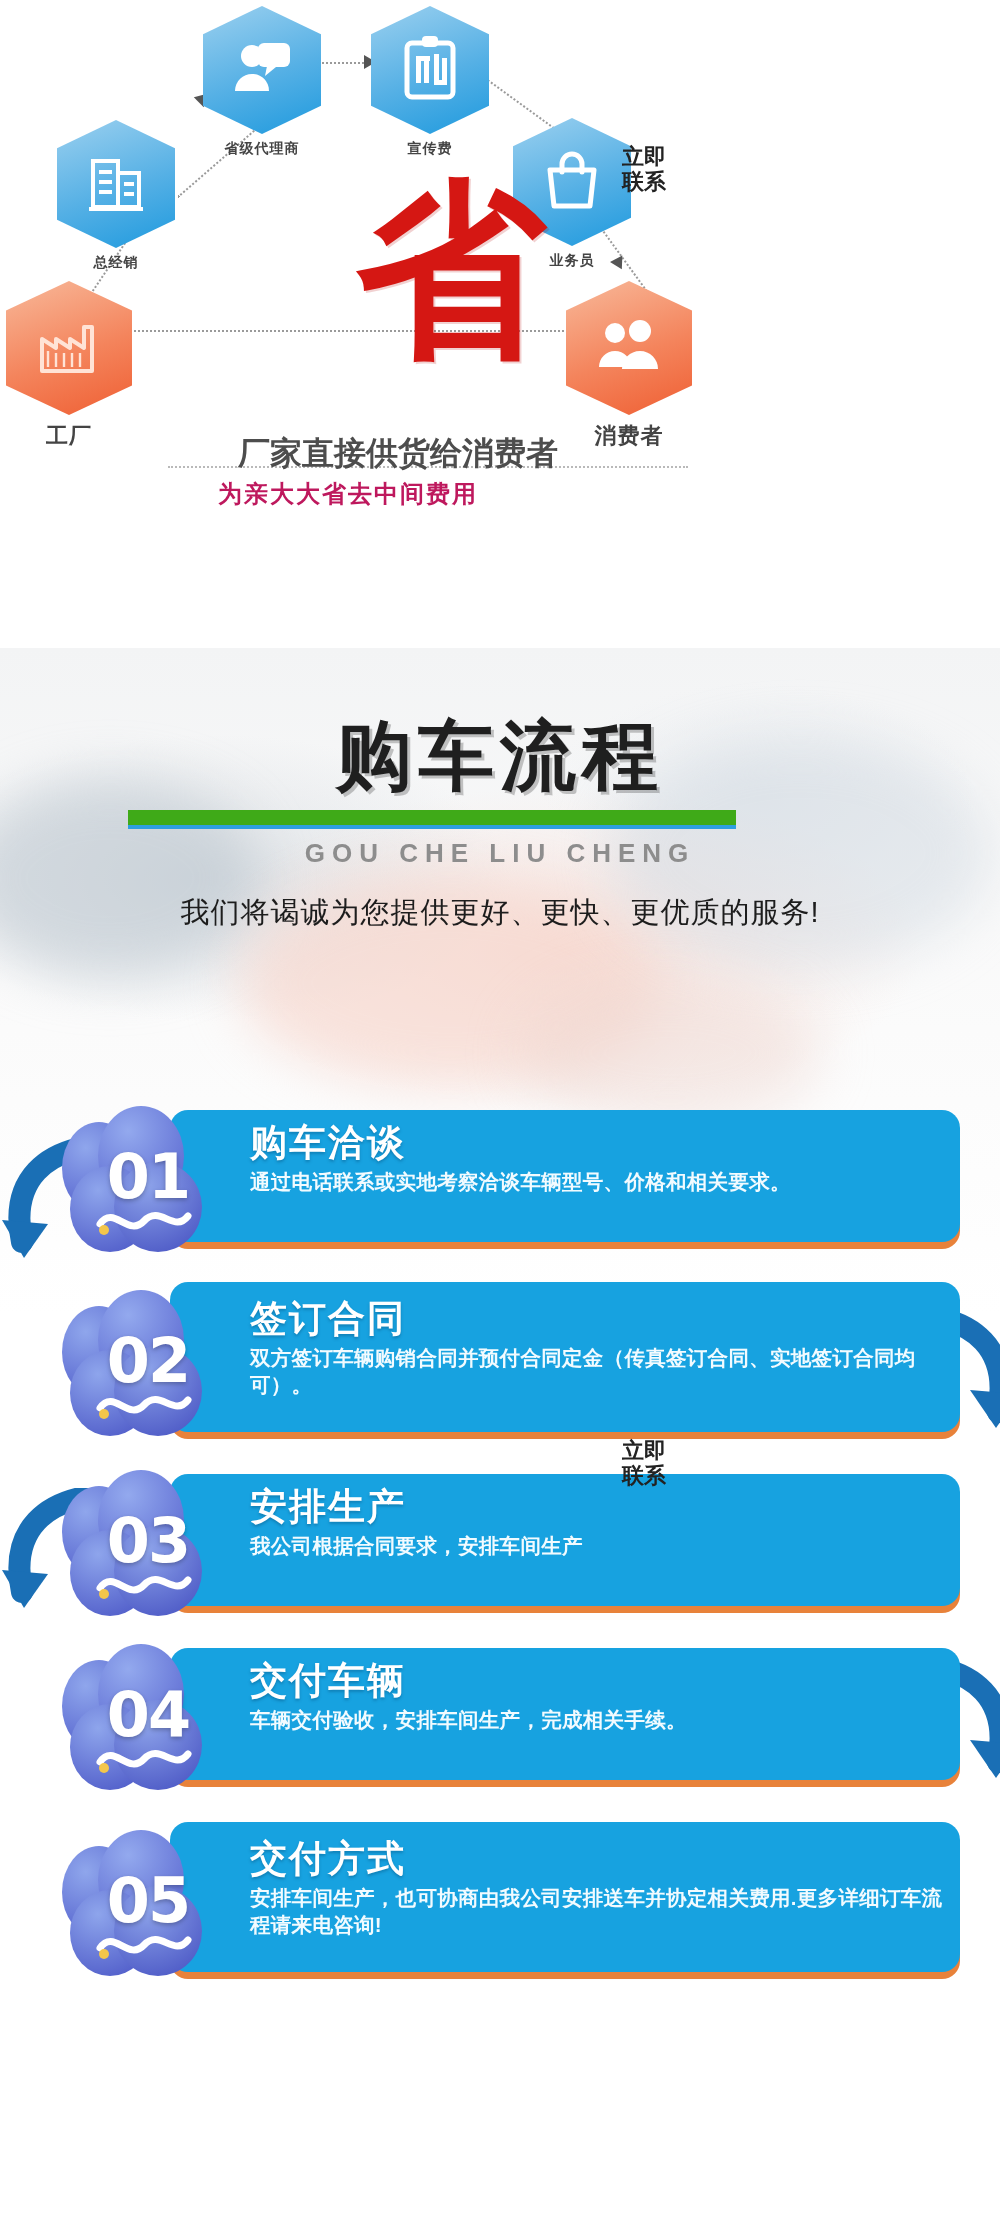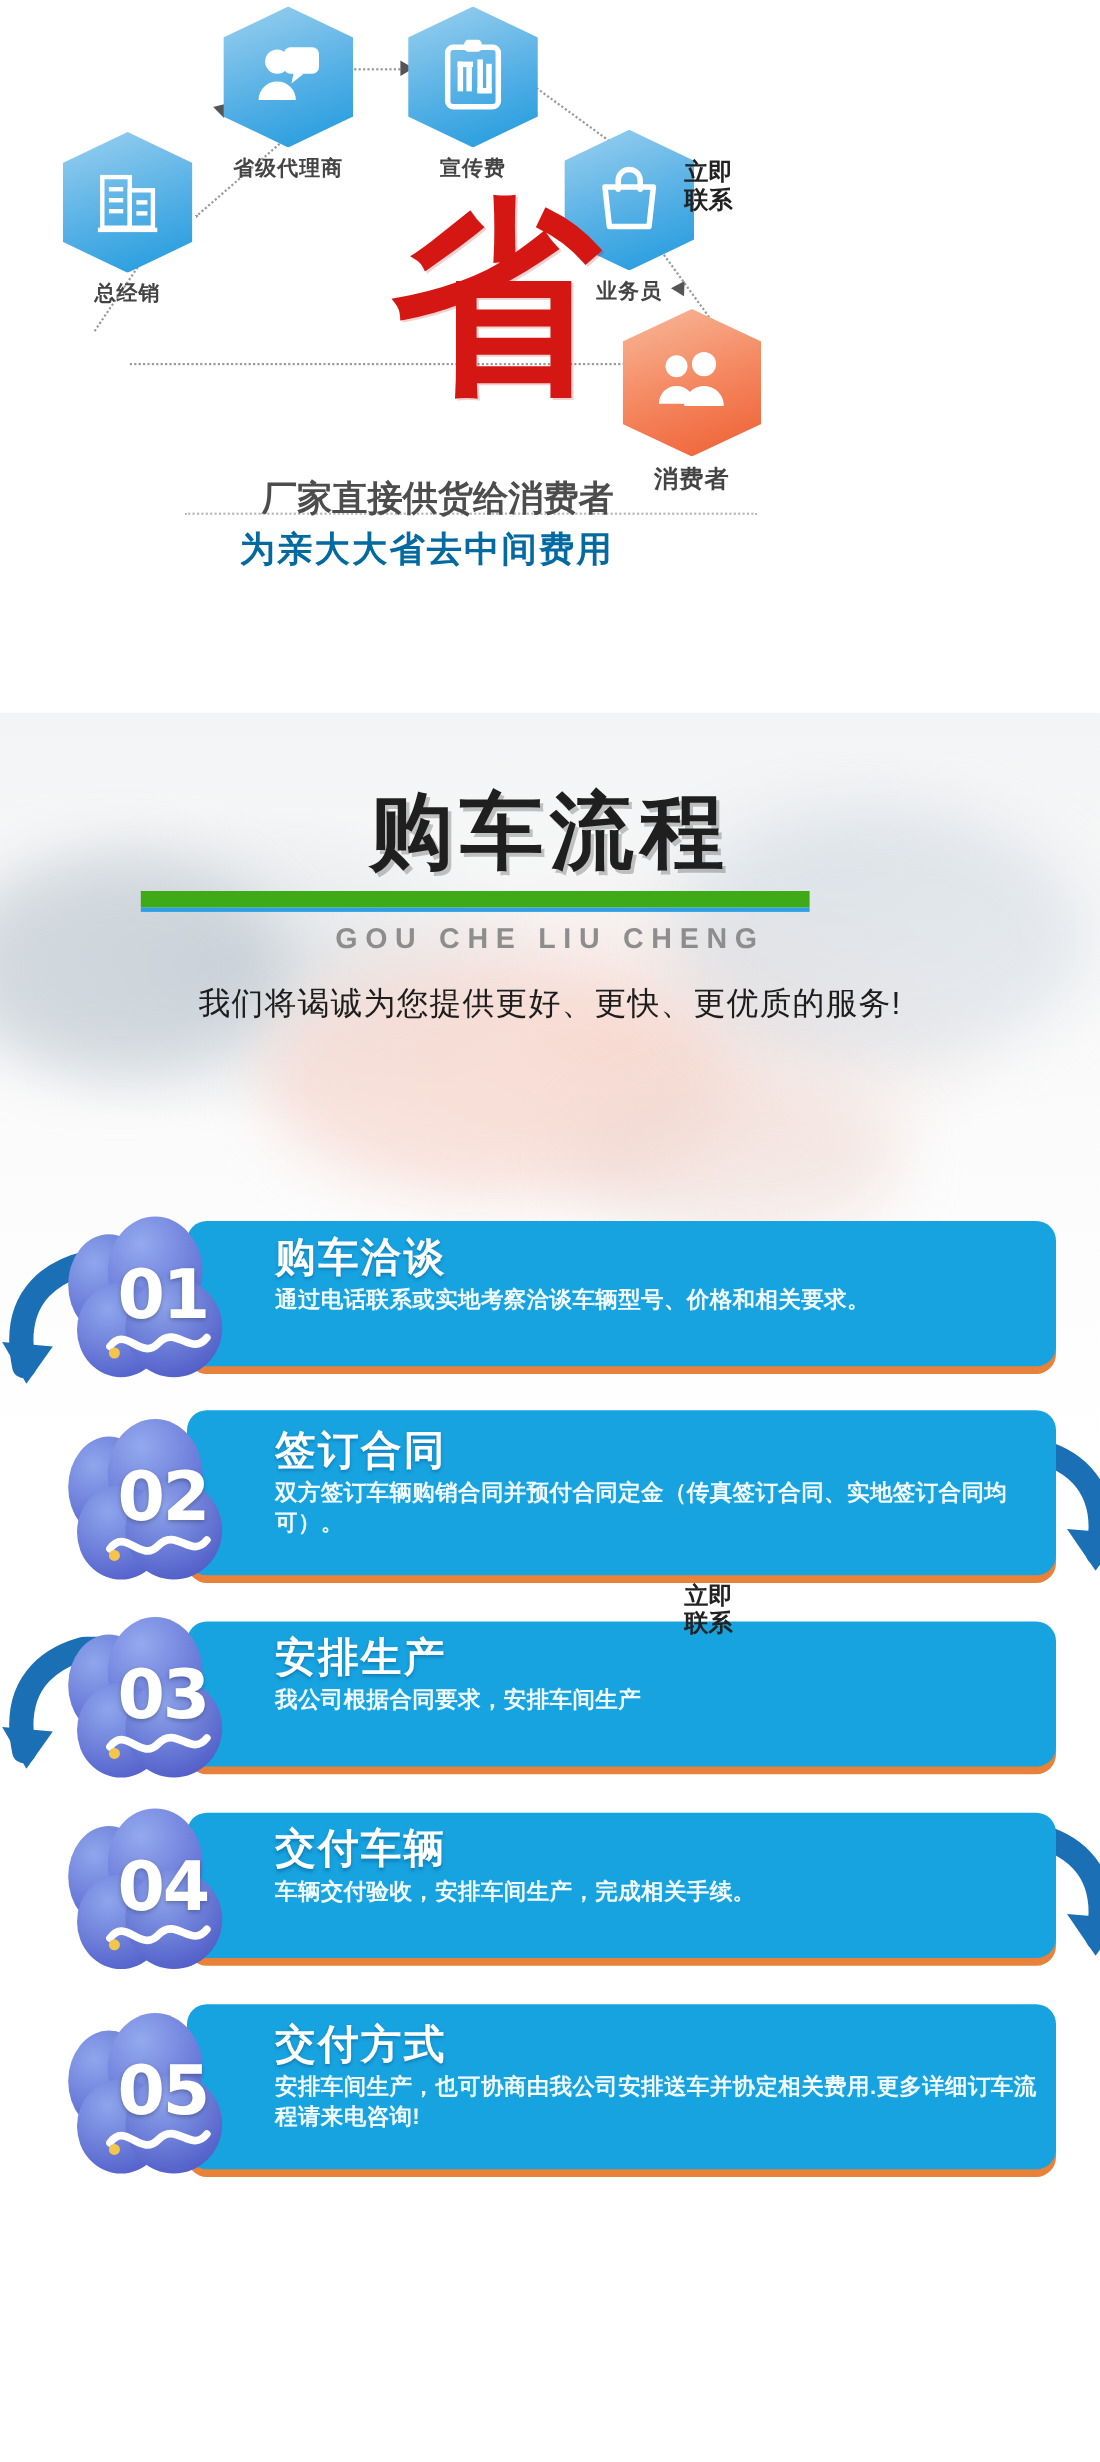--- a/index.html
+++ b/index.html
@@ -21,37 +21,37 @@
   }
   .hex .shape{
     position:absolute; inset:0;
     clip-path:polygon(50% 0%,100% 22%,100% 78%,50% 100%,0% 78%,0% 22%);
     border-radius:10px;
   }
   .hex.blue .shape{ background:linear-gradient(160deg,#9bd0ef 0%,#55b0e5 55%,#1f9ade 100%); }
   .hex.orange .shape{ background:linear-gradient(160deg,#f8b99a 0%,#f4845c 55%,#ef5f33 100%); }
   .hex .glyph{ position:relative; z-index:2; color:#fff; }
   .hexwrap .cap{
-    margin-top:6px; font-size:19px; color:#444; font-weight:700;
+    margin-top:6px; font-size:14px; color:#444; font-weight:700;
     letter-spacing:1px; white-space:nowrap;
   }
 
   .bigchar{
     position:absolute; left:50%; transform:translateX(-50%);
     top:176px; font-size:190px; line-height:1; color:#d51713;
     font-weight:900; font-family:"DejaVu Sans",sans-serif;
     text-shadow:2px 2px 0 rgba(180,0,0,.18);
   }
   .center-line1{
     position:absolute; left:50%; transform:translateX(-50%); top:432px;
     font-size:32px; font-weight:700; color:#4d4d4d; white-space:nowrap;
   }
   .center-line2{
     position:absolute; left:50%; transform:translateX(-50%); top:478px;
-    font-size:32px; font-weight:900; color:#0369a1; white-space:nowrap;
+    font-size:24px; font-weight:900; color:#be185d; white-space:nowrap;
     letter-spacing:2px;
   }
   .dotline{
     position:absolute; height:0; border-top:2px dotted #9a9a9a;
   }
   .contact-pill{
     position:absolute; text-align:center; font-size:22px; font-weight:800;
     color:#222; line-height:1.15; white-space:nowrap;
   }
 
@@ -214,20 +214,38 @@
       <div class="glyph">
         <svg width="56" height="60" viewBox="0 0 56 60" aria-hidden="true">
           <path d="M6 20h44l-4 36H10z" fill="none" stroke="#fff" stroke-width="5" stroke-linejoin="round"></path>
           <path d="M18 22V14a10 10 0 0 1 20 0v8" fill="none" stroke="#fff" stroke-width="5" stroke-linecap="round"></path>
         </svg>
       </div>
     </div>
     <div class="cap">业务员</div>
   </div>
 
+  <div class="hexwrap" style="left:6px; top:281px; width:126px;">
+    <div class="hex orange" style="width:126px;height:134px;">
+      <div class="shape"></div>
+      <div class="glyph">
+        <svg width="62" height="58" viewBox="0 0 62 58" aria-hidden="true">
+          <path d="M4 54V22l14 9V22l14 9V22l14 9V10h8v44z" fill="none" stroke="#ffe3d6" stroke-width="4" stroke-linejoin="round"></path>
+          <g stroke="#ffe3d6" stroke-width="2.4">
+            <line x1="10" y1="34" x2="10" y2="50"></line>
+            <line x1="18" y1="36" x2="18" y2="50"></line>
+            <line x1="26" y1="36" x2="26" y2="50"></line>
+            <line x1="34" y1="36" x2="34" y2="50"></line>
+            <line x1="42" y1="36" x2="42" y2="50"></line>
+          </g>
+        </svg>
+      </div>
+    </div>
+    <div class="cap" style="font-size:22px;">工厂</div>
+  </div>
 
   <div class="hexwrap" style="left:566px; top:281px; width:126px;">
     <div class="hex orange" style="width:126px;height:134px;">
       <div class="shape"></div>
       <div class="glyph">
         <svg width="66" height="54" viewBox="0 0 66 54" aria-hidden="true">
           <circle cx="19" cy="14" r="10" fill="#fff"></circle>
           <path d="M3 48c0-9 7-16 16-16s16 7 16 16z" fill="#fff"></path>
           <circle cx="44" cy="12" r="11" fill="#fff"></circle>
           <path d="M26 50c0-10 8-18 18-18s18 8 18 18z" fill="#fff"></path>

